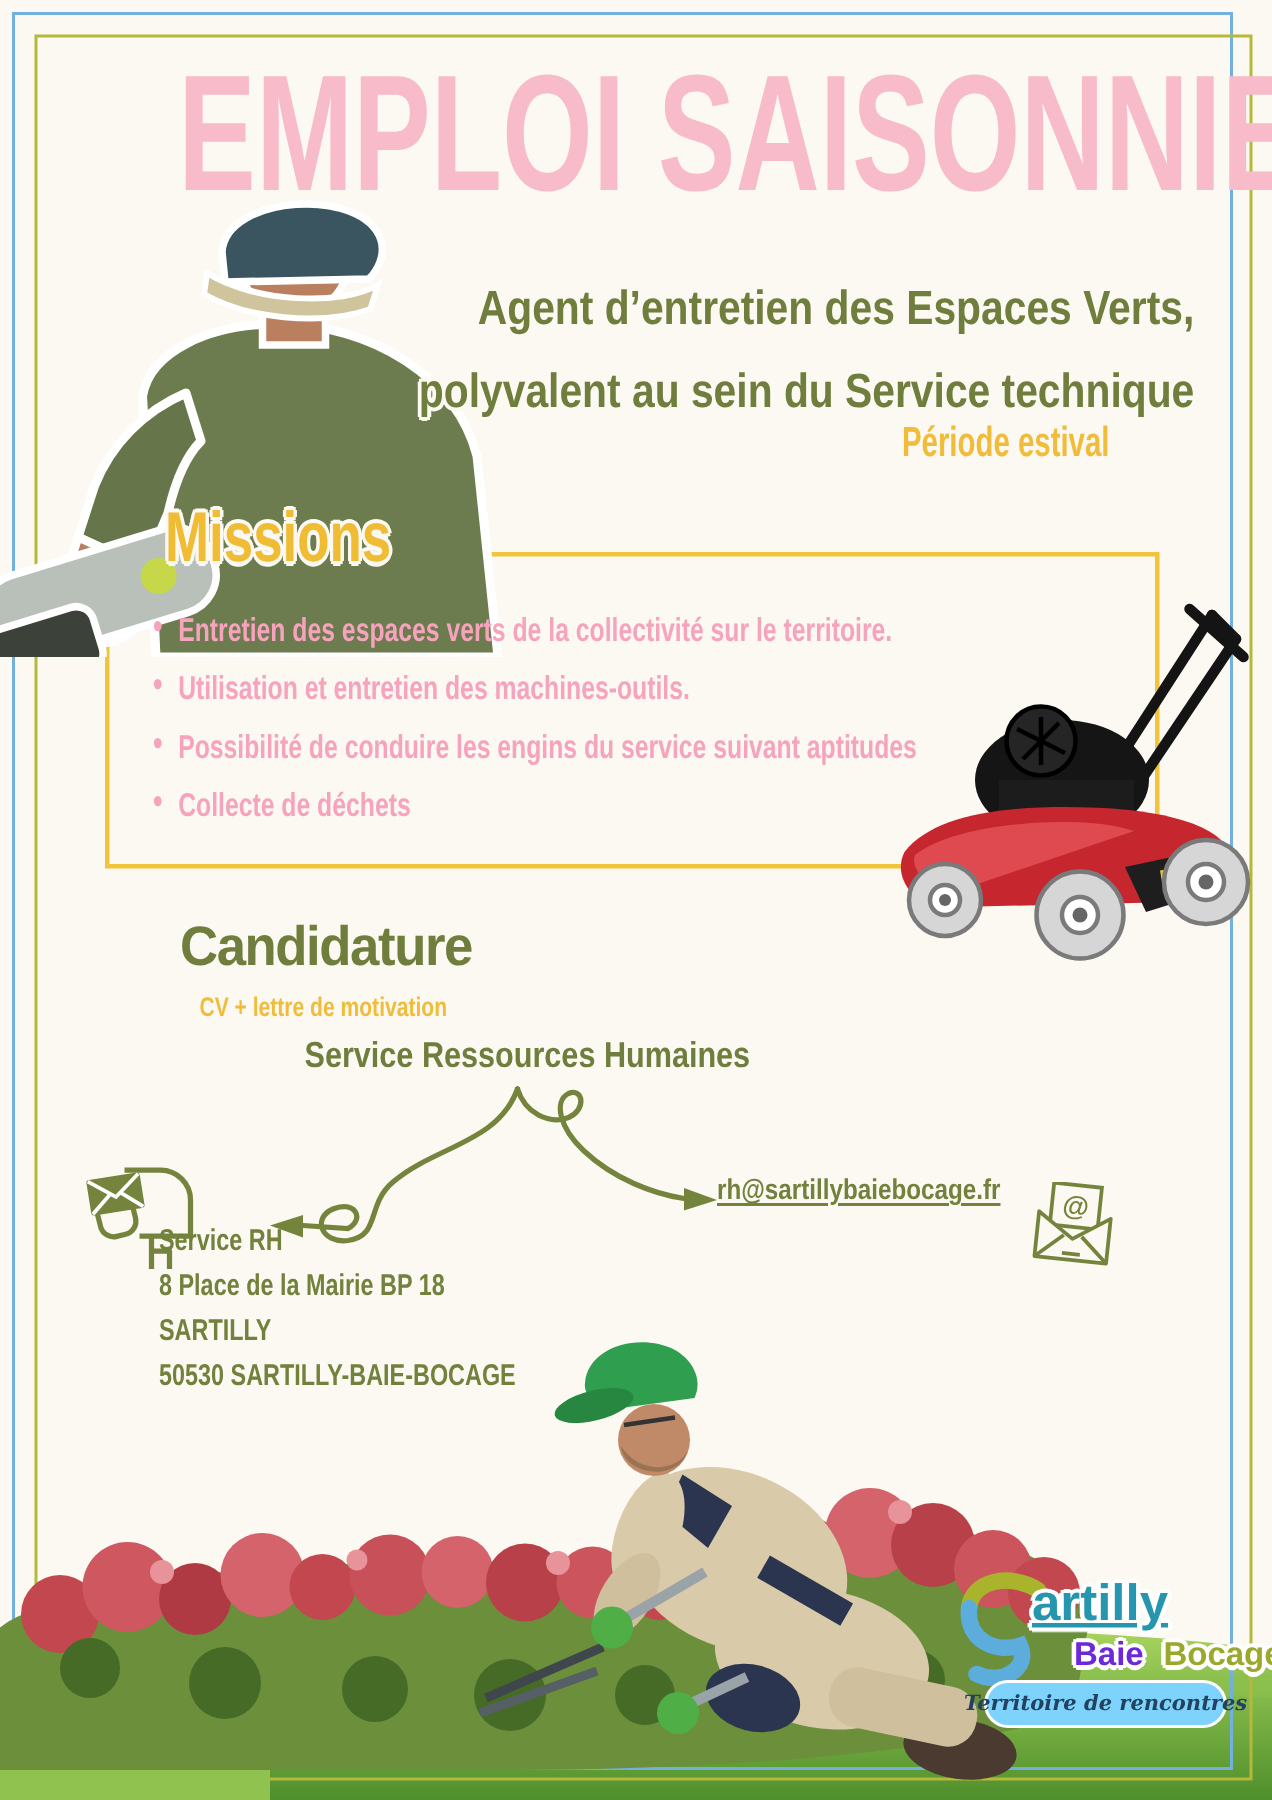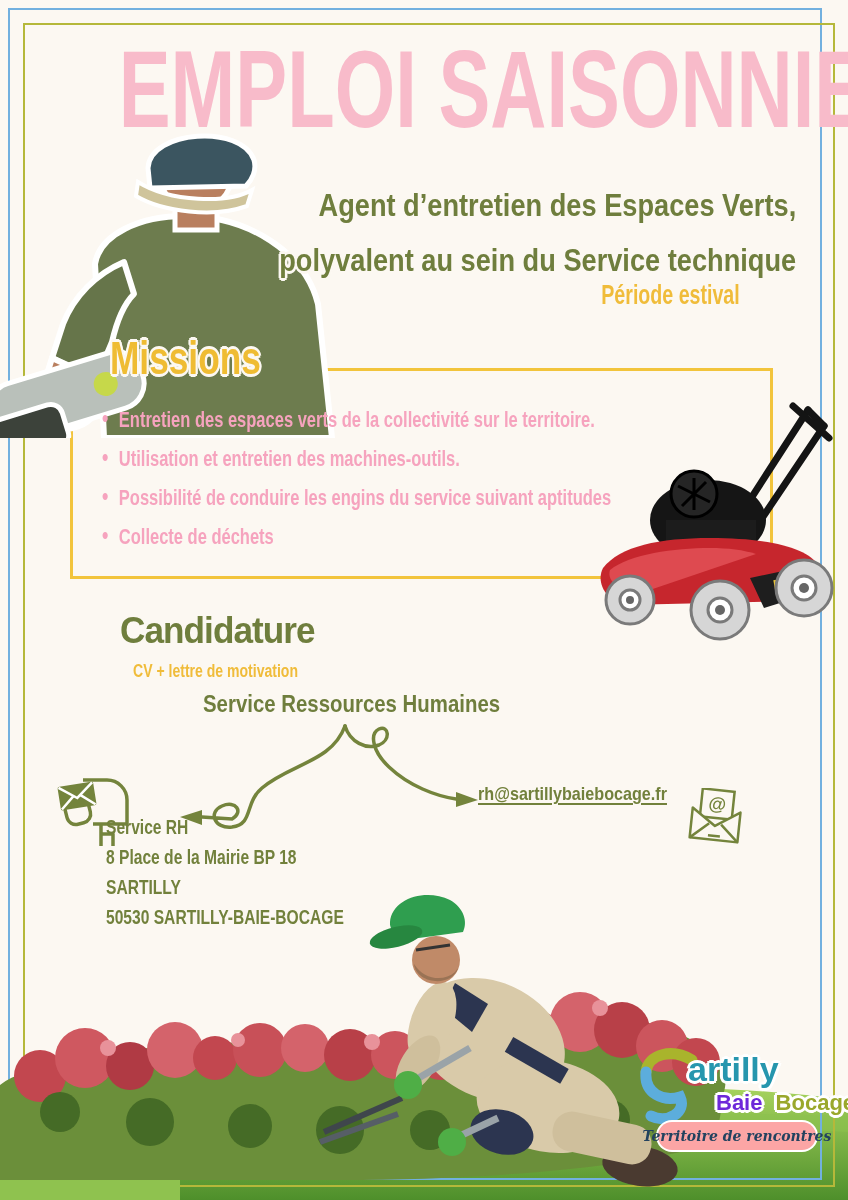--- a/index.html
+++ b/index.html
@@ -39,25 +39,25 @@
         transform:scaleX(0.78);transform-origin:left top;white-space:nowrap;z-index:4;}
   .photo-worker{left:0;top:112px;z-index:3;}
   .mower{left:578px;top:382px;z-index:3;}
   .arrows{left:150px;top:720px;z-index:3;}
   .mailbox{left:55px;top:766px;z-index:3;}
   .emailicon{left:686px;top:788px;z-index:3;}
   .scene-back{left:0;top:880px;z-index:1;}
   .scene-front{left:0;top:880px;z-index:3;}
   .logo{left:630px;top:1046px;width:200px;height:120px;z-index:4;}
   .logo-s{position:absolute;left:0;top:0;}
-  .logo-name{position:absolute;left:58px;top:4px;font-size:34px;font-weight:700;color:#2696ae;}
+  .logo-name{position:absolute;left:58px;top:4px;font-size:34px;font-weight:700;color:#2696ae;text-decoration:underline;}
   .logo-sub{position:absolute;left:86px;top:44px;font-size:22px;font-weight:700;white-space:nowrap;}
   .logo-baie{color:#6d28d9;}
   .logo-bocage{color:#9aa82c;margin-left:7px;}
-  .tagline{position:absolute;left:28px;top:76px;width:158px;height:28px;background:#fca5a5;border-radius:14px;
+  .tagline{position:absolute;left:28px;top:76px;width:158px;height:28px;background:#7dd3fc;border-radius:14px;
         display:flex;align-items:center;justify-content:center;font-family:"DejaVu Serif",serif;
         font-style:italic;font-size:14px;font-weight:700;color:#23425f;white-space:nowrap;
         box-shadow:0 0 0 2px #fff;}
 </style>
 </head>
 <body>
 
 <div class="poster">
 
   <div class="abs frame-blue"></div>

